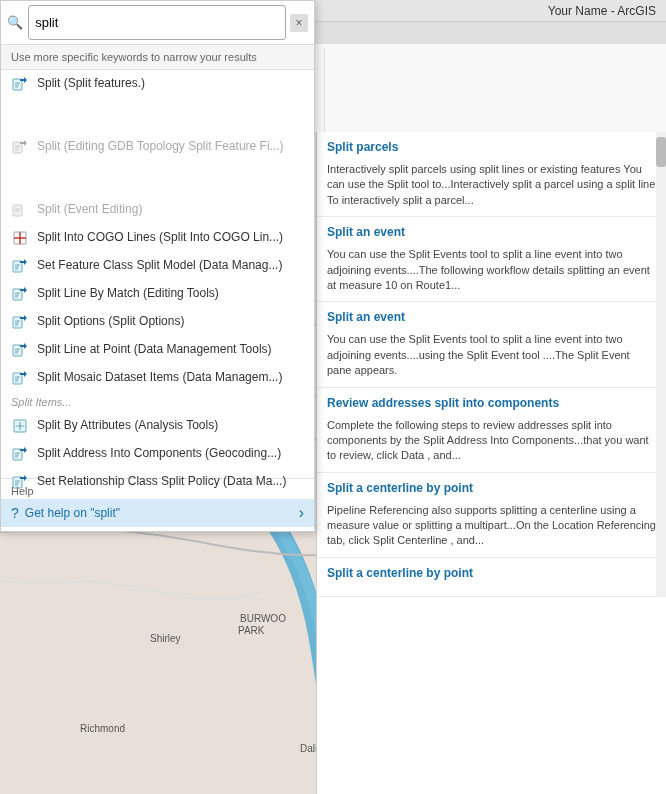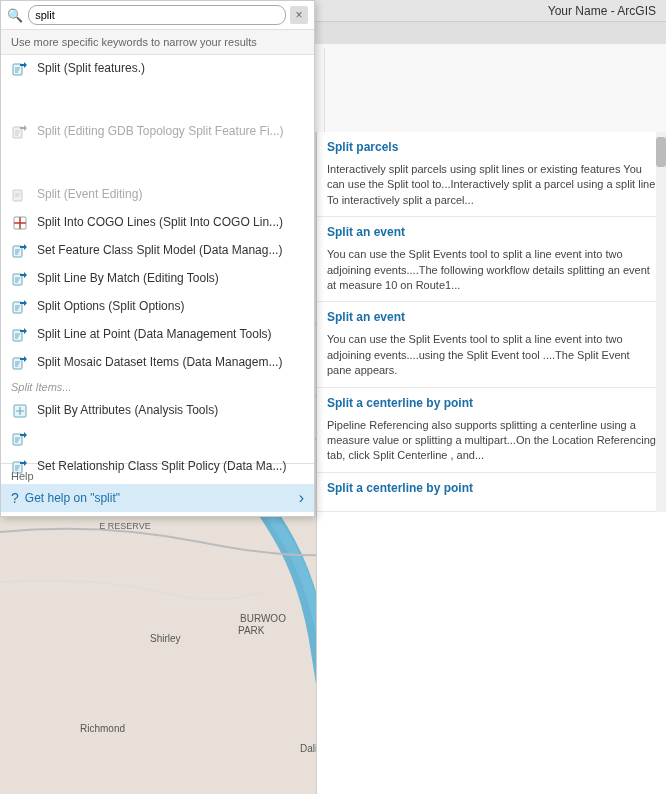--- a/index.html
+++ b/index.html
@@ -113,23 +113,23 @@
       display: flex;
       align-items: center;
       padding: 4px 6px;
       border-bottom: 1px solid #e0e0e0;
       background: #fff;
     }
 
     .search-input {
       flex: 1;
       border: 1px solid #aaa;
-      border-radius: 9px;
-      padding: 3px 6px;
-      font-size: 11px;
+      border-radius: 3px;
+      padding: 9px 6px;
+      font-size: 13px;
       outline: none;
     }
 
     .search-clear {
       width: 18px;
       height: 18px;
       display: flex;
       align-items: center;
       justify-content: center;
       cursor: pointer;
@@ -548,20 +548,21 @@
     </div>
 
     <div class="search-result-item">
       <span class="result-icon">
         <svg width="16" height="16" viewBox="0 0 16 16">
             <rect x="1" y="3" width="9" height="11" rx="1" fill="#e8f4fb" stroke="#6ab"></rect>
             <path d="M3 7h5M3 9h4M3 11h3" stroke="#6ab" stroke-width="1"></path>
             <path d="M12 1l3 3-3 3V5h-4V3h4V1z" fill="#1a6fa8"></path>
           </svg>
       </span>
+      <span>Split Address Into Components (Geocoding...)</span>
     </div>
 
     <div class="search-result-item">
       <span class="result-icon">
         <svg width="16" height="16" viewBox="0 0 16 16">
             <rect x="1" y="3" width="9" height="11" rx="1" fill="#e8f4fb" stroke="#6ab"></rect>
             <path d="M3 7h5M3 9h4M3 11h3" stroke="#6ab" stroke-width="1"></path>
             <path d="M12 1l3 3-3 3V5h-4V3h4V1z" fill="#1a6fa8"></path>
           </svg>
       </span>
@@ -592,20 +593,24 @@
     <div class="help-content-item">
       <div class="help-content-title">Split an event</div>
       <div class="help-content-text">You can use the Split Events tool to split a line event into two adjoining events....The following workflow details splitting an event at measure 10 on Route1...</div>
     </div>
 
     <div class="help-content-item">
       <div class="help-content-title">Split an event</div>
       <div class="help-content-text">You can use the Split Events tool to split a line event into two adjoining events....using the Split Event tool ....The Split Event pane appears.</div>
     </div>
 
+    <div class="help-content-item">
+      <div class="help-content-title">Review addresses split into components</div>
+      <div class="help-content-text">Complete the following steps to review addresses split into components by the Split Address Into Components...that you want to review, click Data , and...</div>
+    </div>
 
     <div class="help-content-item">
       <div class="help-content-title">Split a centerline by point</div>
       <div class="help-content-text">Pipeline Referencing also supports splitting a centerline using a measure value or splitting a multipart...On the Location Referencing tab, click Split Centerline , and...</div>
     </div>
 
     <div class="help-content-item">
       <div class="help-content-title">Split a centerline by point</div>
       <div class="help-content-text"></div>
     </div>

